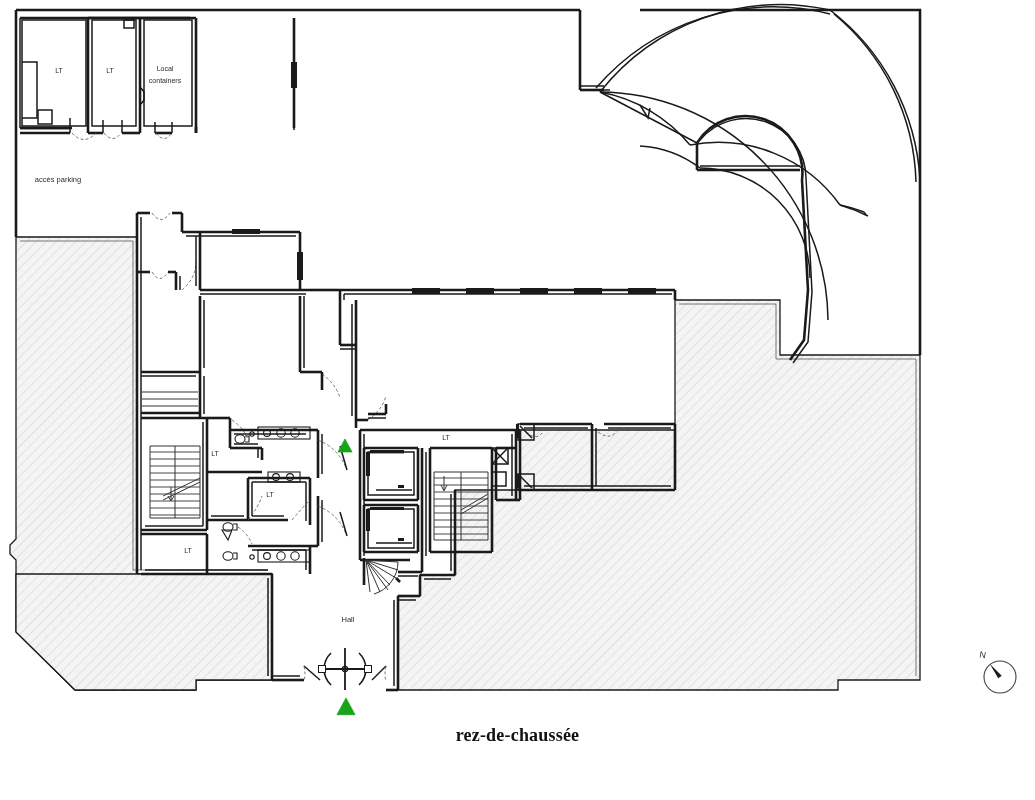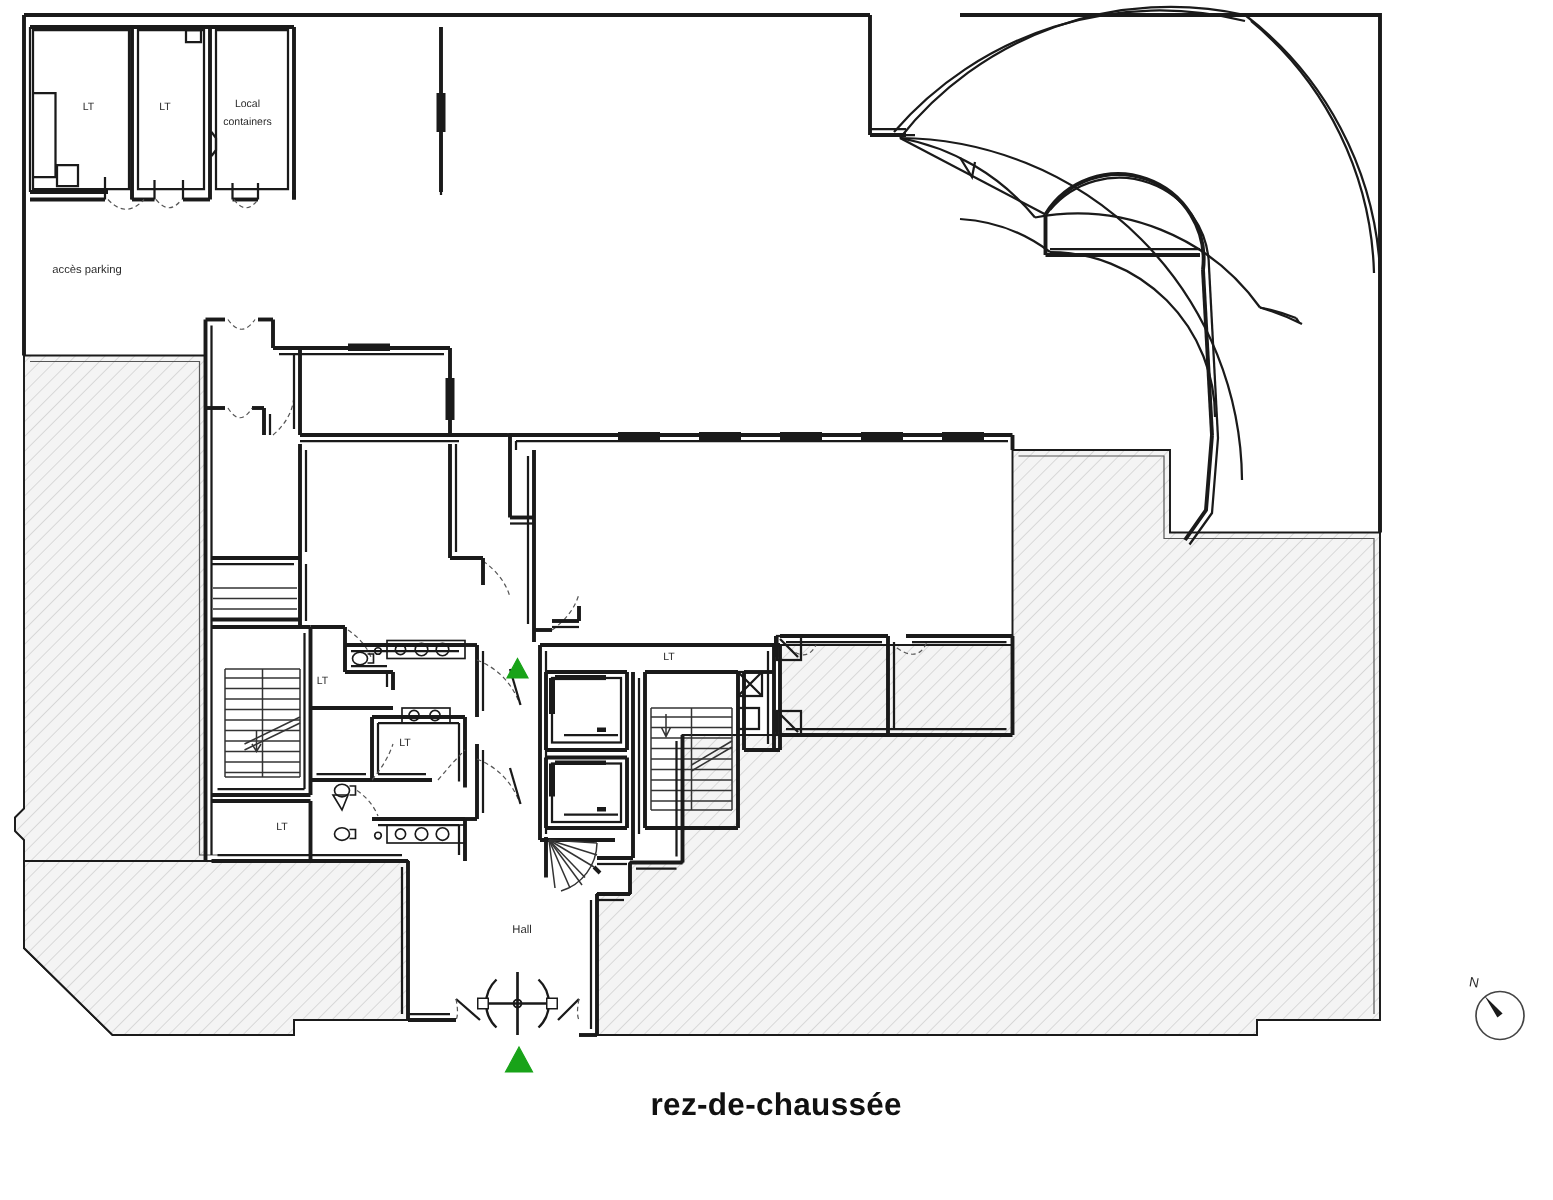--- a/index.html
+++ b/index.html
@@ -11,24 +11,25 @@
     overflow:hidden;
     position:relative;
   }
   #plan-root{position:absolute;left:0;top:0;width:1035px;height:715px;}
   svg#floorplan{display:block;width:1035px;height:800px;}
 
   .plan-title{
     position:absolute;
     left:0;top:725px;width:1035px;
     text-align:center;
-    font-size:21px;
+    font-size:18px;
     font-weight:bold;
     letter-spacing:0.2px;
     color:#111;
+    font-family:Liberation Serif, serif;
   }
   
   .plan-title span{display:inline-block;transform:translateX(0px);}
 </style>
 </head>
 <body>
 
 <div id="plan-root">
 
 <svg id="floorplan" viewBox="0 0 1035 800" xmlns="http://www.w3.org/2000/svg">

